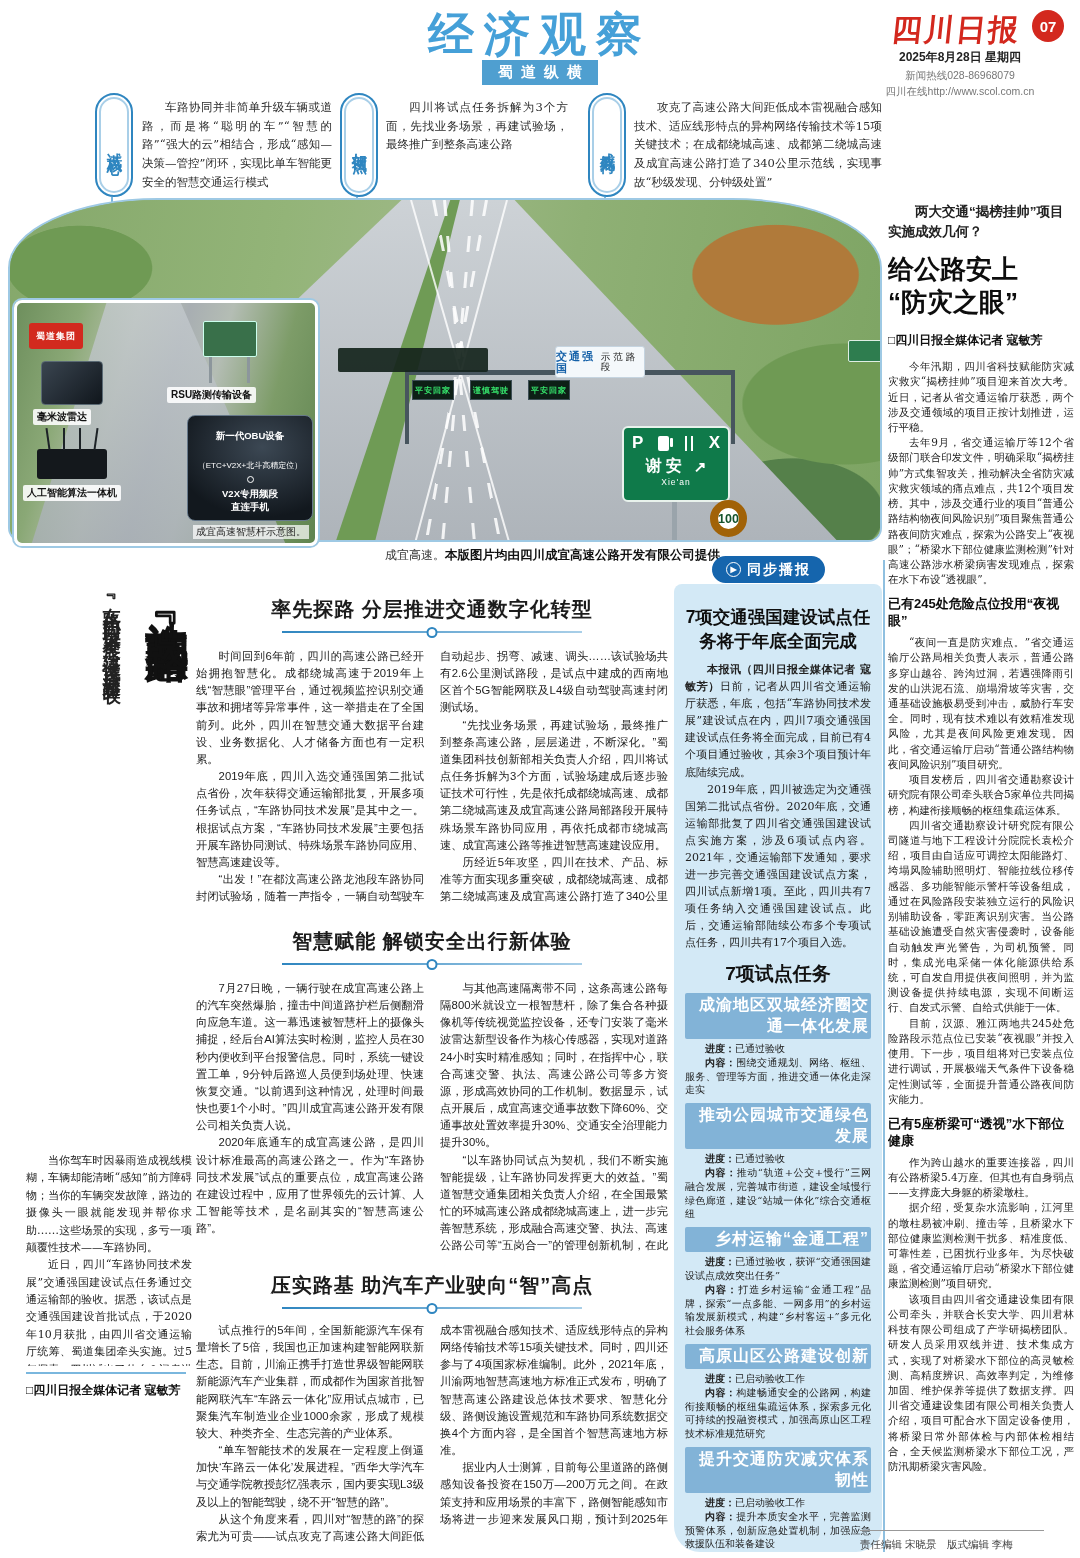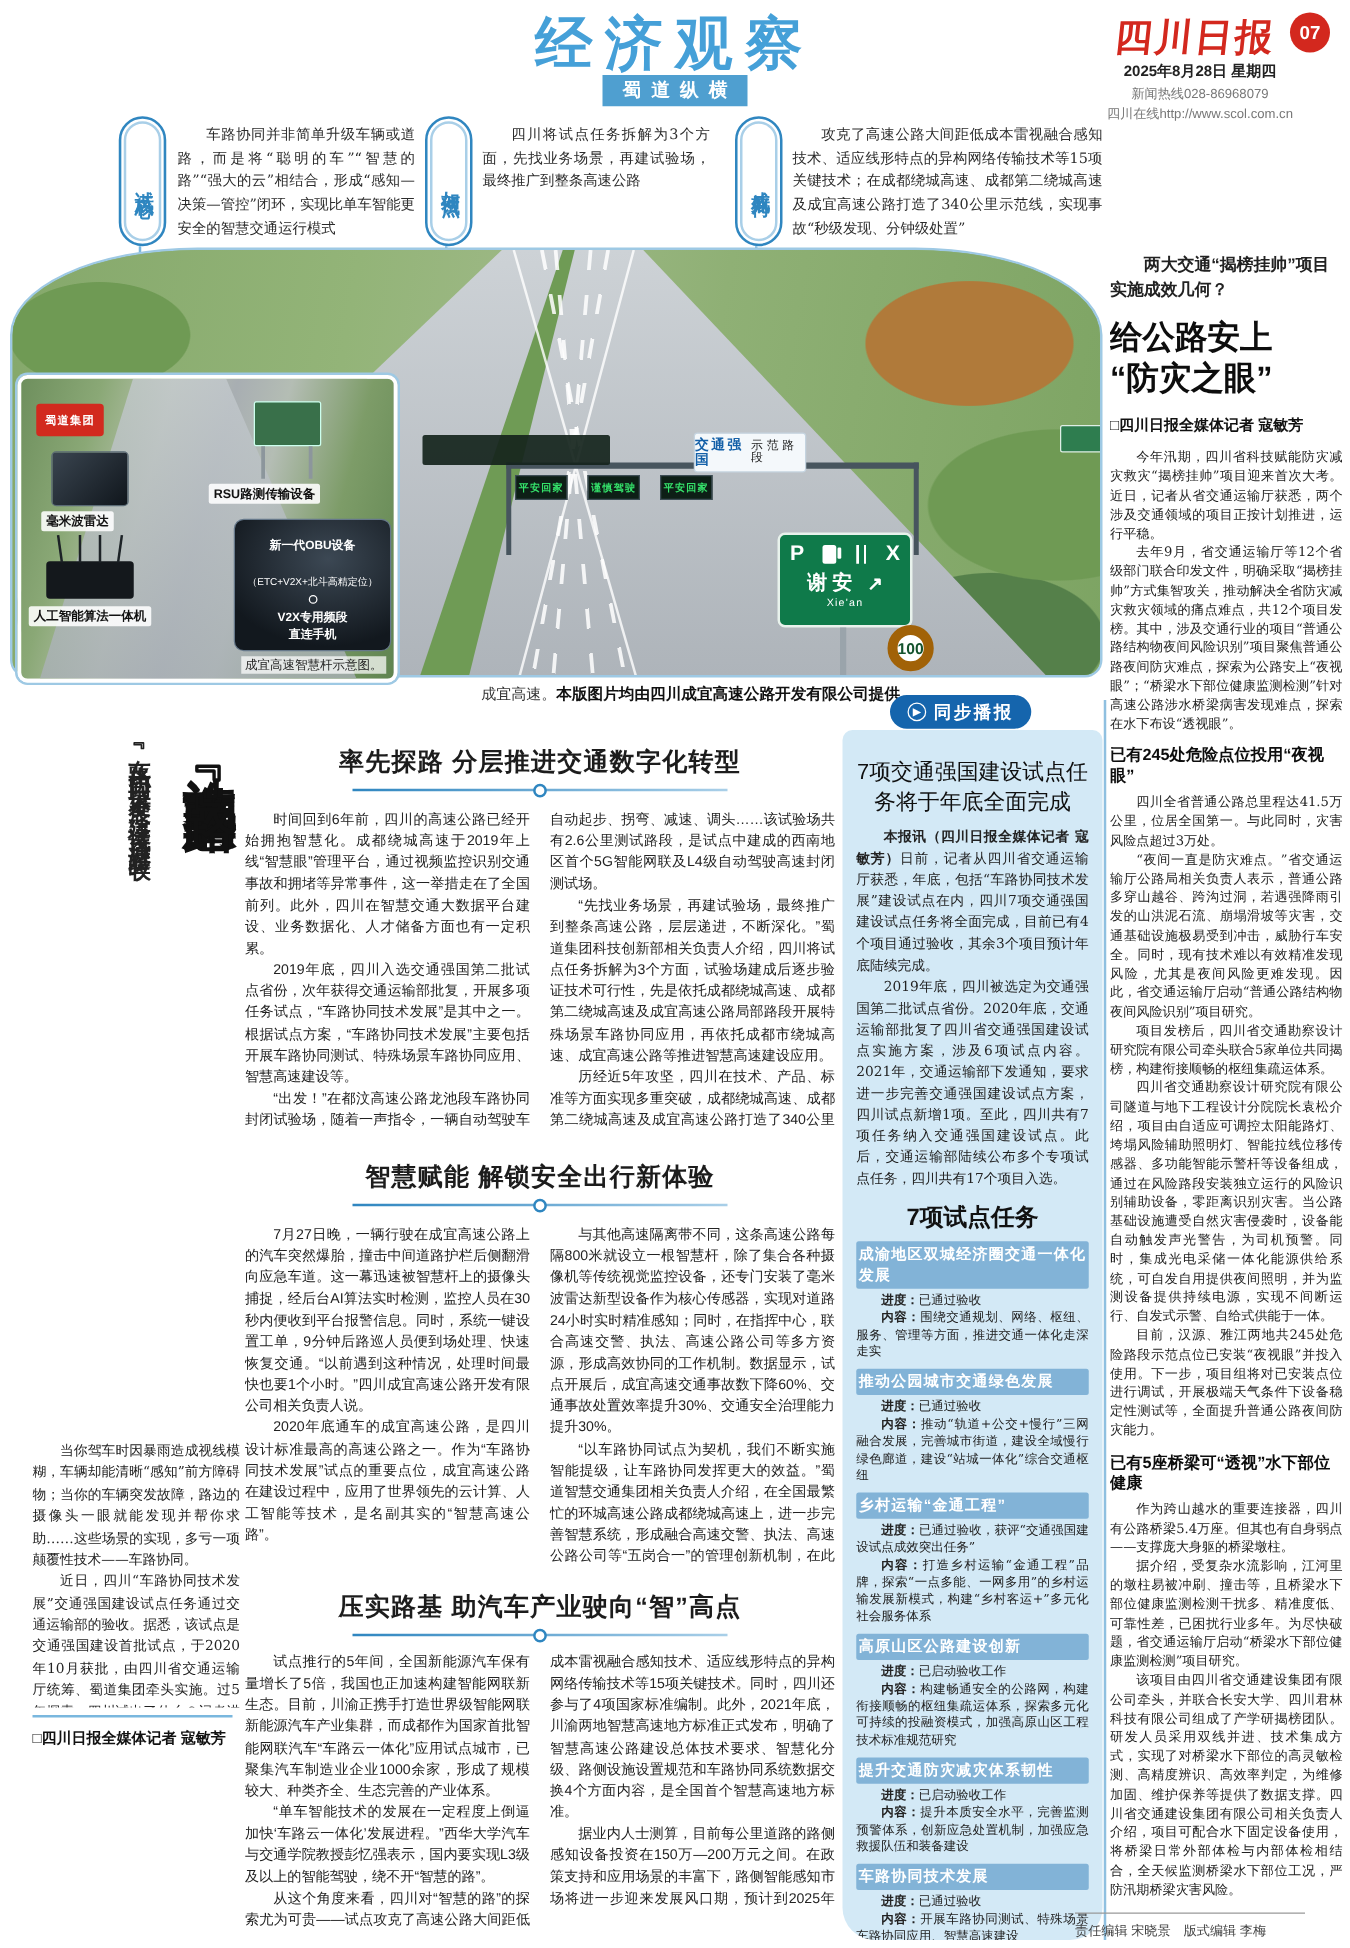--- a/index.html
+++ b/index.html
@@ -117,24 +117,24 @@
     font-size:11.3px;line-height:1.52;text-align:justify;color:#222}
   .sec-body p{text-indent:2em}
 
   
   #sb-badge{position:absolute;left:712px;top:556px;height:27px;background:#1565ad;border-radius:14px;
     color:#fff;font-size:14px;font-weight:700;display:flex;align-items:center;gap:6px;padding:0 14px;letter-spacing:2px}
   #sb-badge .ic{width:15px;height:15px;border:1.5px solid #fff;border-radius:50%;display:flex;align-items:center;
     justify-content:center;font-size:8px;letter-spacing:0}
   #sidebar{position:absolute;left:674px;top:584px;width:208px;height:968px;background:#d3e9f6;
     border-radius:8px 8px 26px 26px;padding:12px 11px;overflow:hidden}
-  #sb-headline{font-size:17.5px;font-weight:400;text-align:center;line-height:1.35;color:#0f0f0f;margin:10px 0 8px}
+  #sb-headline{font-size:17.5px;font-weight:700;text-align:center;line-height:1.35;color:#0f0f0f;margin:10px 0 8px}
   .sb-para{font-size:11px;line-height:1.55;text-align:justify;color:#222;font-family:"DejaVu Serif",serif;text-indent:2em}
   #sb-tasks-title{font-size:19px;font-weight:800;text-align:center;margin:10px 0 4px;color:#111}
-  .task-head{background:#82b3d7;color:#fff;font-size:12px;font-weight:700;text-align:left;
+  .task-head{background:#82b3d7;color:#fff;font-size:16px;font-weight:700;text-align:right;
     padding:2px 2px;border-radius:2px;margin:6px 0 3px;letter-spacing:1px}
   .task-line{font-size:10px;line-height:1.38;text-align:justify;color:#222;text-indent:2em;
     font-family:"DejaVu Serif",serif}
   .task-line b{font-family:"Liberation Sans",sans-serif}
 
   
   #right-rule{position:absolute;left:883px;top:560px;width:2px;height:992px;background:#8fc0e0}
   #right-col{position:absolute;left:888px;top:202px;width:186px;height:1322px;overflow:hidden}
   #r-kicker{font-size:13.5px;color:#222;line-height:1.5;text-indent:2em;font-weight:700}
   #r-headline{font-size:26px;font-weight:900;color:#0d0d0d;text-align:left;line-height:1.3;margin:10px 0 12px}
@@ -338,21 +338,20 @@
     <div>给公路安上</div>
     <div>“防灾之眼”</div>
   </div>
   <div id="r-byline">□四川日报全媒体记者 寇敏芳</div>
   <div class="r-body">
       <p>今年汛期，四川省科技赋能防灾减灾救灾“揭榜挂帅”项目迎来首次大考。近日，记者从省交通运输厅获悉，两个涉及交通领域的项目正按计划推进，运行平稳。</p>
       <p>去年9月，省交通运输厅等12个省级部门联合印发文件，明确采取“揭榜挂帅”方式集智攻关，推动解决全省防灾减灾救灾领域的痛点难点，共12个项目发榜。其中，涉及交通行业的项目“普通公路结构物夜间风险识别”项目聚焦普通公路夜间防灾难点，探索为公路安上“夜视眼”；“桥梁水下部位健康监测检测”针对高速公路涉水桥梁病害发现难点，探索在水下布设“透视眼”。</p>
     </div>
   <div class="r-sub">已有245处危险点位投用“夜视眼”</div>
   <div class="r-body">
-      <p>四川全省普通公路总里程达41.5万公里，位居全国第一。与此同时，灾害风险点超过3万处。</p>
       <p>“夜间一直是防灾难点。”省交通运输厅公路局相关负责人表示，普通公路多穿山越谷、跨沟过洞，若遇强降雨引发的山洪泥石流、崩塌滑坡等灾害，交通基础设施极易受到冲击，威胁行车安全。同时，现有技术难以有效精准发现风险，尤其是夜间风险更难发现。因此，省交通运输厅启动“普通公路结构物夜间风险识别”项目研究。</p>
       <p>项目发榜后，四川省交通勘察设计研究院有限公司牵头联合5家单位共同揭榜，构建衔接顺畅的枢纽集疏运体系。</p>
       <p>四川省交通勘察设计研究院有限公司隧道与地下工程设计分院院长袁松介绍，项目由自适应可调控太阳能路灯、垮塌风险辅助照明灯、智能拉线位移传感器、多功能智能示警杆等设备组成，通过在风险路段安装独立运行的风险识别辅助设备，零距离识别灾害。当公路基础设施遭受自然灾害侵袭时，设备能自动触发声光警告，为司机预警。同时，集成光电采储一体化能源供给系统，可自发自用提供夜间照明，并为监测设备提供持续电源，实现不间断运行、自发式示警、自给式供能于一体。</p>
       <p>目前，汉源、雅江两地共245处危险路段示范点位已安装“夜视眼”并投入使用。下一步，项目组将对已安装点位进行调试，开展极端天气条件下设备稳定性测试等，全面提升普通公路夜间防灾能力。</p>
     </div>
   <div class="r-sub">已有5座桥梁可“透视”水下部位健康</div>
   <div class="r-body">
       <p>作为跨山越水的重要连接器，四川有公路桥梁5.4万座。但其也有自身弱点——支撑庞大身躯的桥梁墩柱。</p>
       <p>据介绍，受复杂水流影响，江河里的墩柱易被冲刷、撞击等，且桥梁水下部位健康监测检测干扰多、精准度低、可靠性差，已困扰行业多年。为尽快破题，省交通运输厅启动“桥梁水下部位健康监测检测”项目研究。</p>
       <p>该项目由四川省交通建设集团有限公司牵头，并联合长安大学、四川君林科技有限公司组成了产学研揭榜团队。研发人员采用双线并进、技术集成方式，实现了对桥梁水下部位的高灵敏检测、高精度辨识、高效率判定，为维修加固、维护保养等提供了数据支撑。四川省交通建设集团有限公司相关负责人介绍，项目可配合水下固定设备使用，将桥梁日常外部体检与内部体检相结合，全天候监测桥梁水下部位工况，严防汛期桥梁灾害风险。</p>

